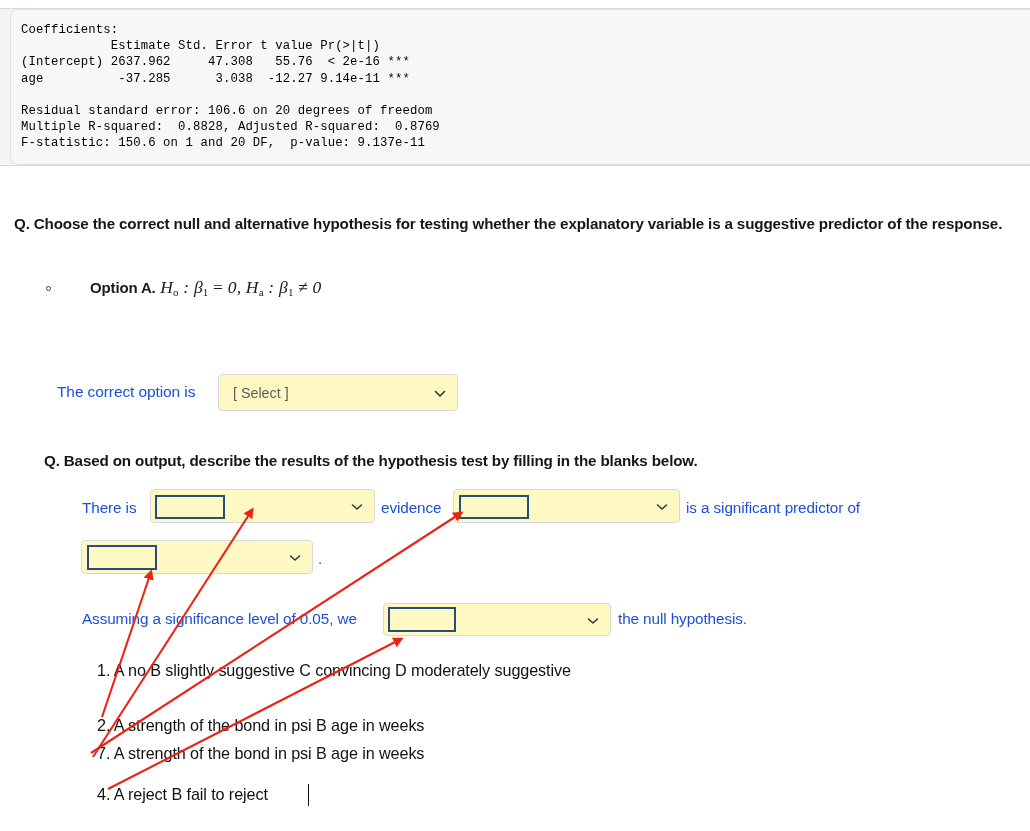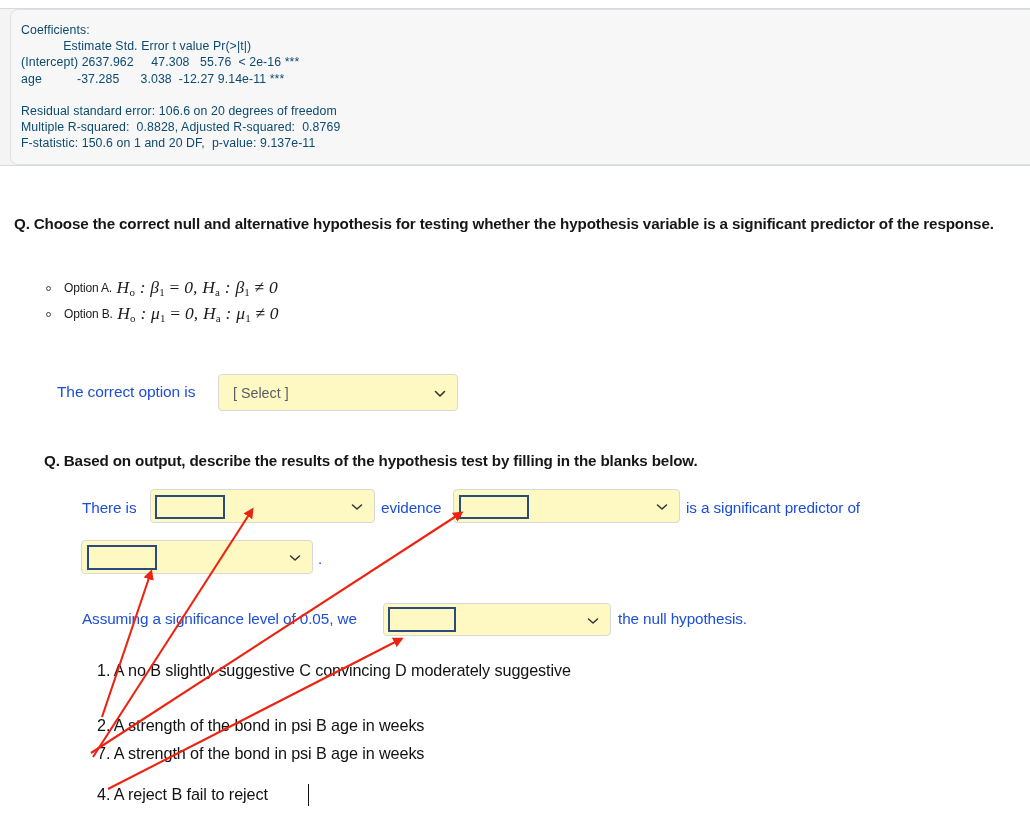--- a/index.html
+++ b/index.html
@@ -39,24 +39,24 @@
     border-top: 1px solid #dfe2e5;
     border-bottom: 1px solid #dfe2e5;
     border-top-left-radius: 8px;
     border-bottom-left-radius: 8px;
   }
   #code-text {
     position: absolute;
     left: 10px;
     top: 12px;
     margin: 0;
-    font-family: Liberation Sans, sans-serif;
+    font-family: Liberation Mono, monospace;
     font-size: 12.3px;
     line-height: 16.2px;
-    color: #0c4a6e;
+    color: #000000;
     white-space: pre;
     letter-spacing: 0.1px;
   }
 
   
   .qtext {
     position: absolute;
     font-weight: bold;
     font-size: 15.2px;
     line-height: 28px;
@@ -85,24 +85,25 @@
     position: absolute;
     left: 0px;
     top: 9px;
     width: 5px;
     height: 5px;
     border: 1px solid #444;
     border-radius: 50%;
     box-sizing: border-box;
   }
   #options li .olabel {
-    font-weight: normal;
-    font-size: 12px;
+    font-weight: bold;
+    font-size: 15px;
     letter-spacing: -0.15px;
     vertical-align: middle;
+    margin-left: 26px;
   }
   .math {
     font-family: Liberation Serif, serif;
     font-size: 17.5px;
     font-style: italic;
     vertical-align: middle;
     letter-spacing: 0.2px;
     margin-top: 48px;
   }
   .math .up { font-style: normal; }
@@ -196,28 +197,25 @@
             Estimate Std. Error t value Pr(&gt;|t|)    
 (Intercept) 2637.962     47.308   55.76  &lt; 2e-16 ***
 age          -37.285      3.038  -12.27 9.14e-11 ***
 
 Residual standard error: 106.6 on 20 degrees of freedom
 Multiple R-squared:  0.8828, Adjusted R-squared:  0.8769 
 F-statistic: 150.6 on 1 and 20 DF,  p-value: 9.137e-11</pre>
   </div>
 </div>
 
-<div class="qtext" id="q1">Q. Choose the correct null and alternative hypothesis for testing whether the hypothesis variable is a significant predictor of the response.</div>
+<div class="qtext" id="q1">Q. Choose the correct null and alternative hypothesis for testing whether the explanatory variable is a suggestive predictor of the response.</div>
 
 <ul id="options">
   <li>
     <span class="bullet"></span><span class="olabel">Option A.</span><span class="math"> H<sub>o</sub> : β<sub>1</sub> <span class="up">=</span> 0, H<sub>a</sub> : β<sub>1</sub> <span class="up">≠</span> 0</span>
-  </li>
-  <li>
-    <span class="bullet"></span><span class="olabel">Option B.</span><span class="math"> H<sub>o</sub> : μ<sub>1</sub> <span class="up">=</span> 0, H<sub>a</sub> : μ<sub>1</sub> <span class="up">≠</span> 0</span>
   </li>
 </ul>
 
 <div class="inline-lbl" style="left:57px; top:383px; font-size:15.5px;">The correct option is</div>
 
 <div class="sel" style="left:218px; top:374px; width:240px; height:37px;">
   <span class="seltext">[ Select ]</span>
   <span class="chev">
     <svg viewBox="0 0 12 12" width="12" height="12">
         <path d="M1.5 4 L6 8.5 L10.5 4" fill="none" stroke="#333" stroke-width="1.6" stroke-linecap="round" stroke-linejoin="round"></path>

